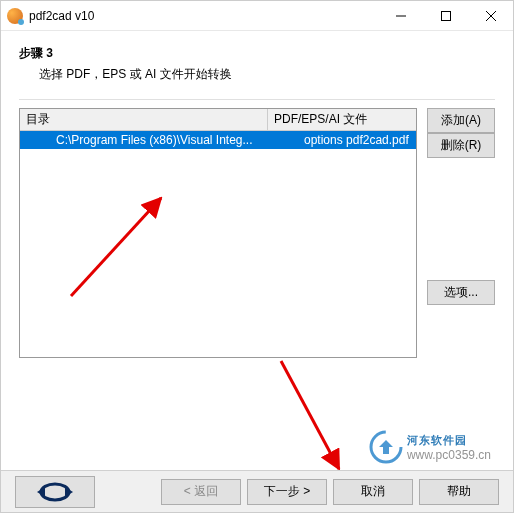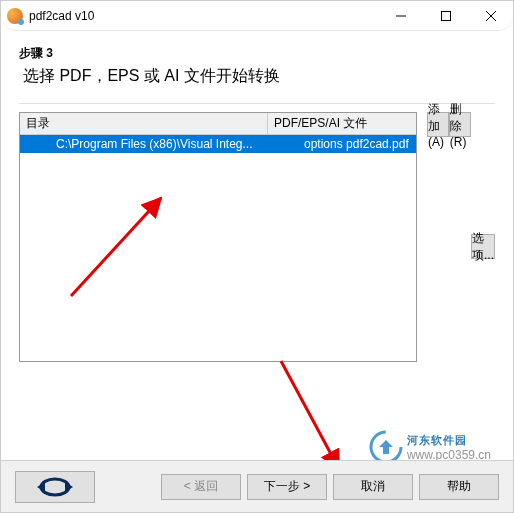--- a/index.html
+++ b/index.html
@@ -1,44 +1,44 @@
 <!DOCTYPE html>
 <html><head>
 <meta charset="utf-8">
 <style>
 * { box-sizing: border-box; margin: 0; padding: 0; }
 body { font-family: "Microsoft YaHei", "Segoe UI", Tahoma, sans-serif; font-size: 12px; background: #fff; width: 514px; height: 513px; overflow: hidden; position: relative; border: 1px solid #ccc; }
-.titlebar { height: 30px; background: #fff; display: flex; align-items: center; padding-left: 6px; border-bottom: 1px solid #e8e8e8; border-radius: 15px; }
+.titlebar { height: 30px; background: #fff; display: flex; align-items: center; padding-left: 6px; border-bottom: 1px solid #e8e8e8; }
 .titlebar .app-icon { width: 16px; height: 16px; border-radius: 50%; background: radial-gradient(circle at 30% 30%, #ffb347, #d2691e); margin-right: 6px; position: relative; }
 .titlebar .app-icon::after { content: ""; position: absolute; width: 6px; height: 6px; background: #4fa8d8; border-radius: 50%; right: -1px; bottom: -1px; }
 .titlebar .title { flex: 1; font-size: 12px; color: #000; }
 .win-controls { display: flex; height: 100%; }
 .win-btn { width: 45px; height: 29px; display: flex; align-items: center; justify-content: center; color: #000; font-size: 10px; }
 .win-btn svg { width: 10px; height: 10px; }
 .content { padding: 10px 18px 0 18px; height: calc(100% - 30px - 50px); position: relative; }
 .step-title { font-weight: bold; font-size: 12px; margin-top: 4px; }
-.step-desc { font-size: 16px; margin-left: 4px; margin-top: 4px; }
+.step-desc { font-size: 12px; margin-left: 20px; margin-top: 4px; }
 .hr-line { border: none; border-top: 1px solid #e0e0e0; margin-top: 16px; }
 .format-label { font-size: 12px; margin-top: 18px; }
 .main-row { display: flex; margin-top: 8px; gap: 10px; }
 .table-wrap { flex: 1; border: 1px solid #999; height: 250px; background: #fff; position: relative; }
 .table-head { display: flex; background: #f0f0f0; border-bottom: 1px solid #ccc; }
 .th { padding: 2px 6px; font-size: 12px; border-right: 1px solid #ccc; }
 .th.dir { flex: 0 0 248px; }
 .th.file { flex: 1; border-right: none; }
 .table-body { }
 .row { display: flex; }
 .row.selected { background: #0078d7; color: #fff; padding-left: 30px; }
 .td { padding: 2px 6px; font-size: 12px; white-space: nowrap; overflow: hidden; text-overflow: ellipsis; }
 .td.dir { flex: 0 0 248px; }
 .td.file { flex: 1; }
-.side-btns { display: flex; flex-direction: row; width: 68px; }
+.side-btns { display: flex; flex-direction: column; width: 68px; }
 .side-btns .btn { height: 25px; border: 1px solid #adadad; background: #e1e1e1; font-size: 12px; display: flex; align-items: center; justify-content: center; cursor: default; }
 .options-btn { margin-top: 122px; }
-.footer { position: absolute; left: 0; bottom: 0; width: 100%; height: 52px; border-top: 1px solid #d0d0d0; display: flex; align-items: center; padding: 0 14px; gap: 6px; background: #f0f0f0; }
+.footer { position: absolute; left: 0; bottom: 0; width: 100%; height: 42px; border-top: 1px solid #d0d0d0; display: flex; align-items: center; padding: 0 14px; gap: 6px; background: #f0f0f0; }
 .footer .logo { width: 80px; height: 32px; border: 1px solid #adadad; background: #e1e1e1; display: flex; align-items: center; justify-content: center; margin-right: auto; }
 .footer .logo svg { width: 44px; height: 22px; }
 .footer .nav-btn { width: 80px; height: 26px; border: 1px solid #adadad; background: #e1e1e1; font-size: 12px; display: flex; align-items: center; justify-content: center; cursor: default; }
 .footer .nav-btn.disabled { color: #888; }
 .watermark { position: absolute; right: 22px; bottom: 48px; display: flex; align-items: center; gap: 4px; pointer-events: none; opacity: 0.9; }
 .watermark .wm-icon { width: 34px; height: 34px; position: relative; }
 .watermark .wm-text { display: flex; flex-direction: column; font-size: 12px; }
 .watermark .wm-main { font-weight: bold; color: #1a6fb0; font-size: 11px; letter-spacing: 1px; }
 .watermark .wm-url { color: #888; font-size: 12px; }
 .arrow { position: absolute; pointer-events: none; }

